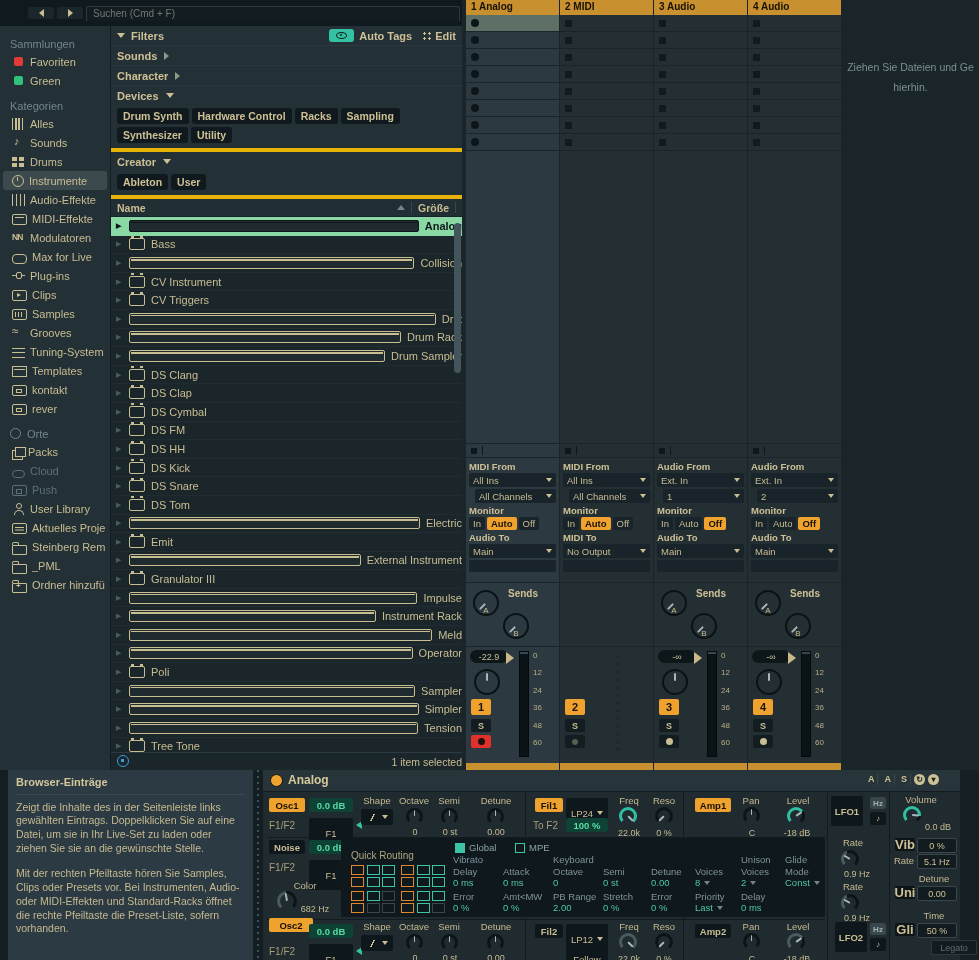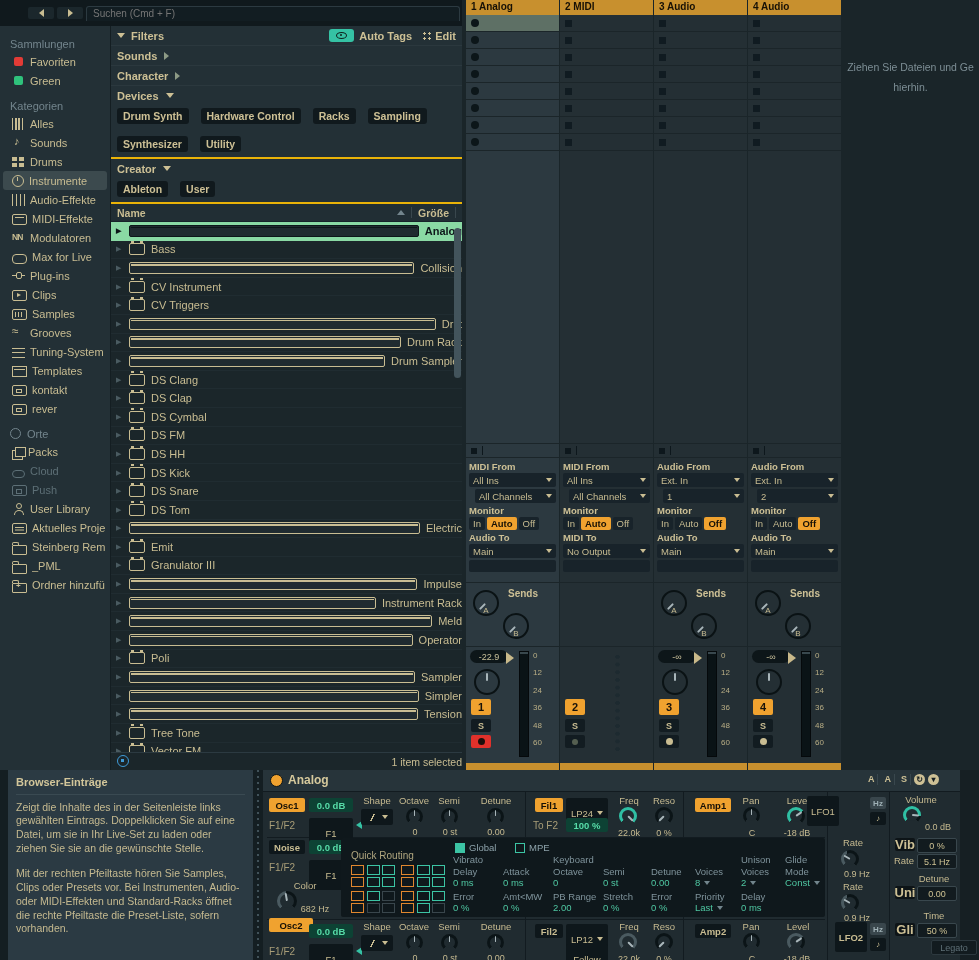--- a/index.html
+++ b/index.html
@@ -65,21 +65,21 @@
   
   .browser{flex:1;background:#233036;border-left:1px solid #141e22;display:flex;flex-direction:column;min-height:0}
   .frow{height:19px;display:flex;align-items:center;padding:0 6px;border-bottom:1px solid #2b383e;font-size:11px;color:#cdc095;font-weight:700;flex:none}
   .cardown{border-left:4px solid transparent;border-right:4px solid transparent;border-top:5px solid #cdc095;display:inline-block;margin-right:6px;flex:none}
   .carright{border-top:4px solid transparent;border-bottom:4px solid transparent;border-left:5px solid #8d9a85;display:inline-block;margin-left:7px;flex:none}
   .spacer{flex:1}
   .eyechip{width:25px;height:13px;background:#35c2a4;border-radius:3px;display:flex;align-items:center;justify-content:center;margin-right:5px;flex:none}
   .eye{width:9px;height:5px;border:1.4px solid #0f231e;border-radius:50%;position:relative}
   .eye::before{content:"";position:absolute;left:2.4px;top:0.6px;width:2.4px;height:2.4px;border-radius:50%;background:#0f231e}
   .editicon{width:9px;height:9px;margin:0 4px 0 10px;background:radial-gradient(circle 1.4px,#cdc095 95%,transparent) 0 0/5px 5px;flex:none}
-  .chiprow{display:flex;flex-wrap:wrap;gap:12px;padding:3px 6px 5px;border-bottom:2px solid #eab308;flex:none}
+  .chiprow{display:flex;flex-wrap:wrap;gap:3px;padding:3px 6px 5px;border-bottom:4px solid #eab308;flex:none}
   .fchip{background:#10191d;border-radius:3px;padding:2px 6px;font-size:10.5px;color:#cdc095;font-weight:700}
   .lhead{height:17px;background:#212e34;display:flex;align-items:center;padding:0 6px;font-size:10.5px;color:#c9bd92;font-weight:700;border-bottom:1px solid #17232a;flex:none}
   .sortup{border-left:4px solid transparent;border-right:4px solid transparent;border-bottom:5px solid #73858d;display:inline-block;margin-right:6px}
   .coldiv{width:1px;height:11px;background:#39474d;margin-right:6px}
   .blist{flex:1;background:#1b262a;overflow:hidden;position:relative}
   .bitem{height:17.6px;display:flex;align-items:center;padding-left:3px;font-size:11px;color:#c9bd92;border-bottom:1px solid #202c31}
   .bitem.sel{background:#8ad9a4;color:#0d1619;font-weight:700;border-bottom-color:#8ad9a4}
   .btri{width:11px;font-size:7px;color:#4a5b61;flex:none;padding-left:2px}
   .bitem.sel .btri{color:#0d1619}
   .bic{width:14px;height:10px;border:1.2px solid currentColor;border-radius:2px;margin:0 6px 0 2px;position:relative;flex:none}
@@ -454,20 +454,25 @@
                   <span class="bic device"></span>
                   <span>Electric</span>
                 </div>
                 <div class="bitem">
                   <span class="btri">▶</span>
                   <span class="bic m4l"></span>
                   <span>Emit</span>
                 </div>
                 <div class="bitem">
                   <span class="btri">▶</span>
+                  <span class="bic device"></span>
+                  <span>External Instrument</span>
+                </div>
+                <div class="bitem">
+                  <span class="btri">▶</span>
                   <span class="bic m4l"></span>
                   <span>Granulator III</span>
                 </div>
                 <div class="bitem">
                   <span class="btri">▶</span>
                   <span class="bic device"></span>
                   <span>Impulse</span>
                 </div>
                 <div class="bitem">
                   <span class="btri">▶</span>
@@ -952,21 +957,21 @@
       <div class="dk" style="left:480px;top:37px;width:17px;height:17px">
           <span class="ndl"></span>
         </div>
       <div class="kval" style="left:476px;top:58px;width:26px">C</div>
       <div class="klbl" style="left:514px;top:25px;width:42px">Level</div>
       <div class="dk" style="left:524px;top:37px;width:18px;height:18px;--c1:#2fbfa3;--a:190deg">
           <span class="ndl" style="--rot:55deg"></span>
         </div>
       <div class="kval" style="left:512px;top:58px;width:44px">-18 dB</div>
 
-      <div class="dbox" style="left:544px;top:26px;width:32px;font-weight:400">
+      <div class="dbox" style="left:568px;top:26px;width:32px;font-weight:700">
           <span>LFO1</span>
         </div>
       <div class="hzbox" style="left:607px;top:27px">Hz</div>
       <div class="ntbox" style="left:607px;top:42px">♪</div>
       <div class="klbl" style="left:634px;top:24px;width:48px">Volume</div>
       <div class="dk" style="left:640px;top:36px;width:18px;height:18px;--c1:#2fbfa3;--a:230deg">
           <span class="ndl" style="--rot:95deg"></span>
         </div>
       <div class="kval" style="left:656px;top:52px;width:38px">0.0 dB</div>
 

